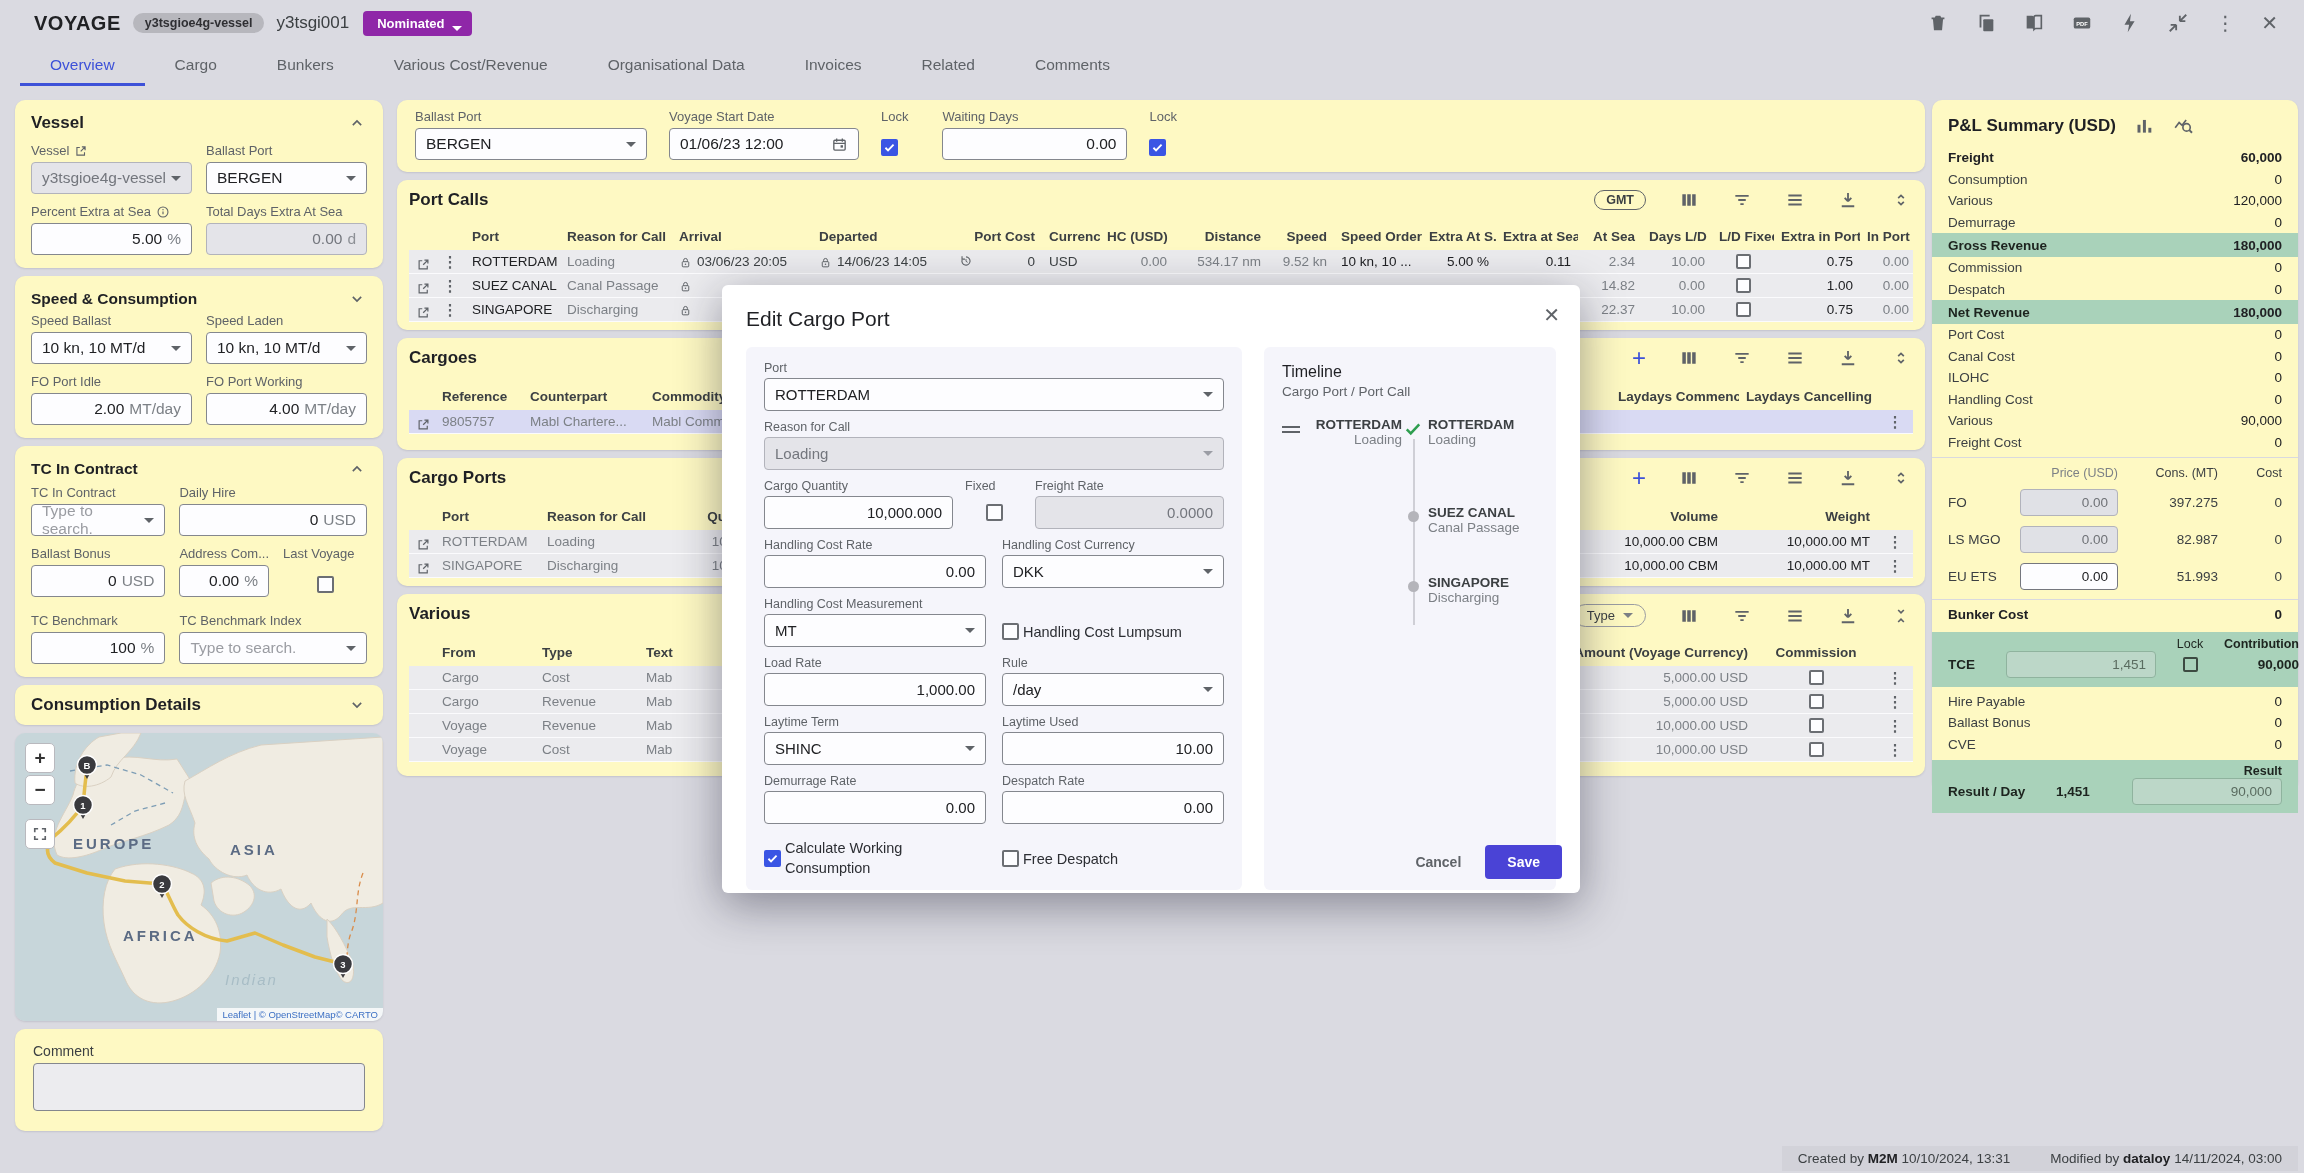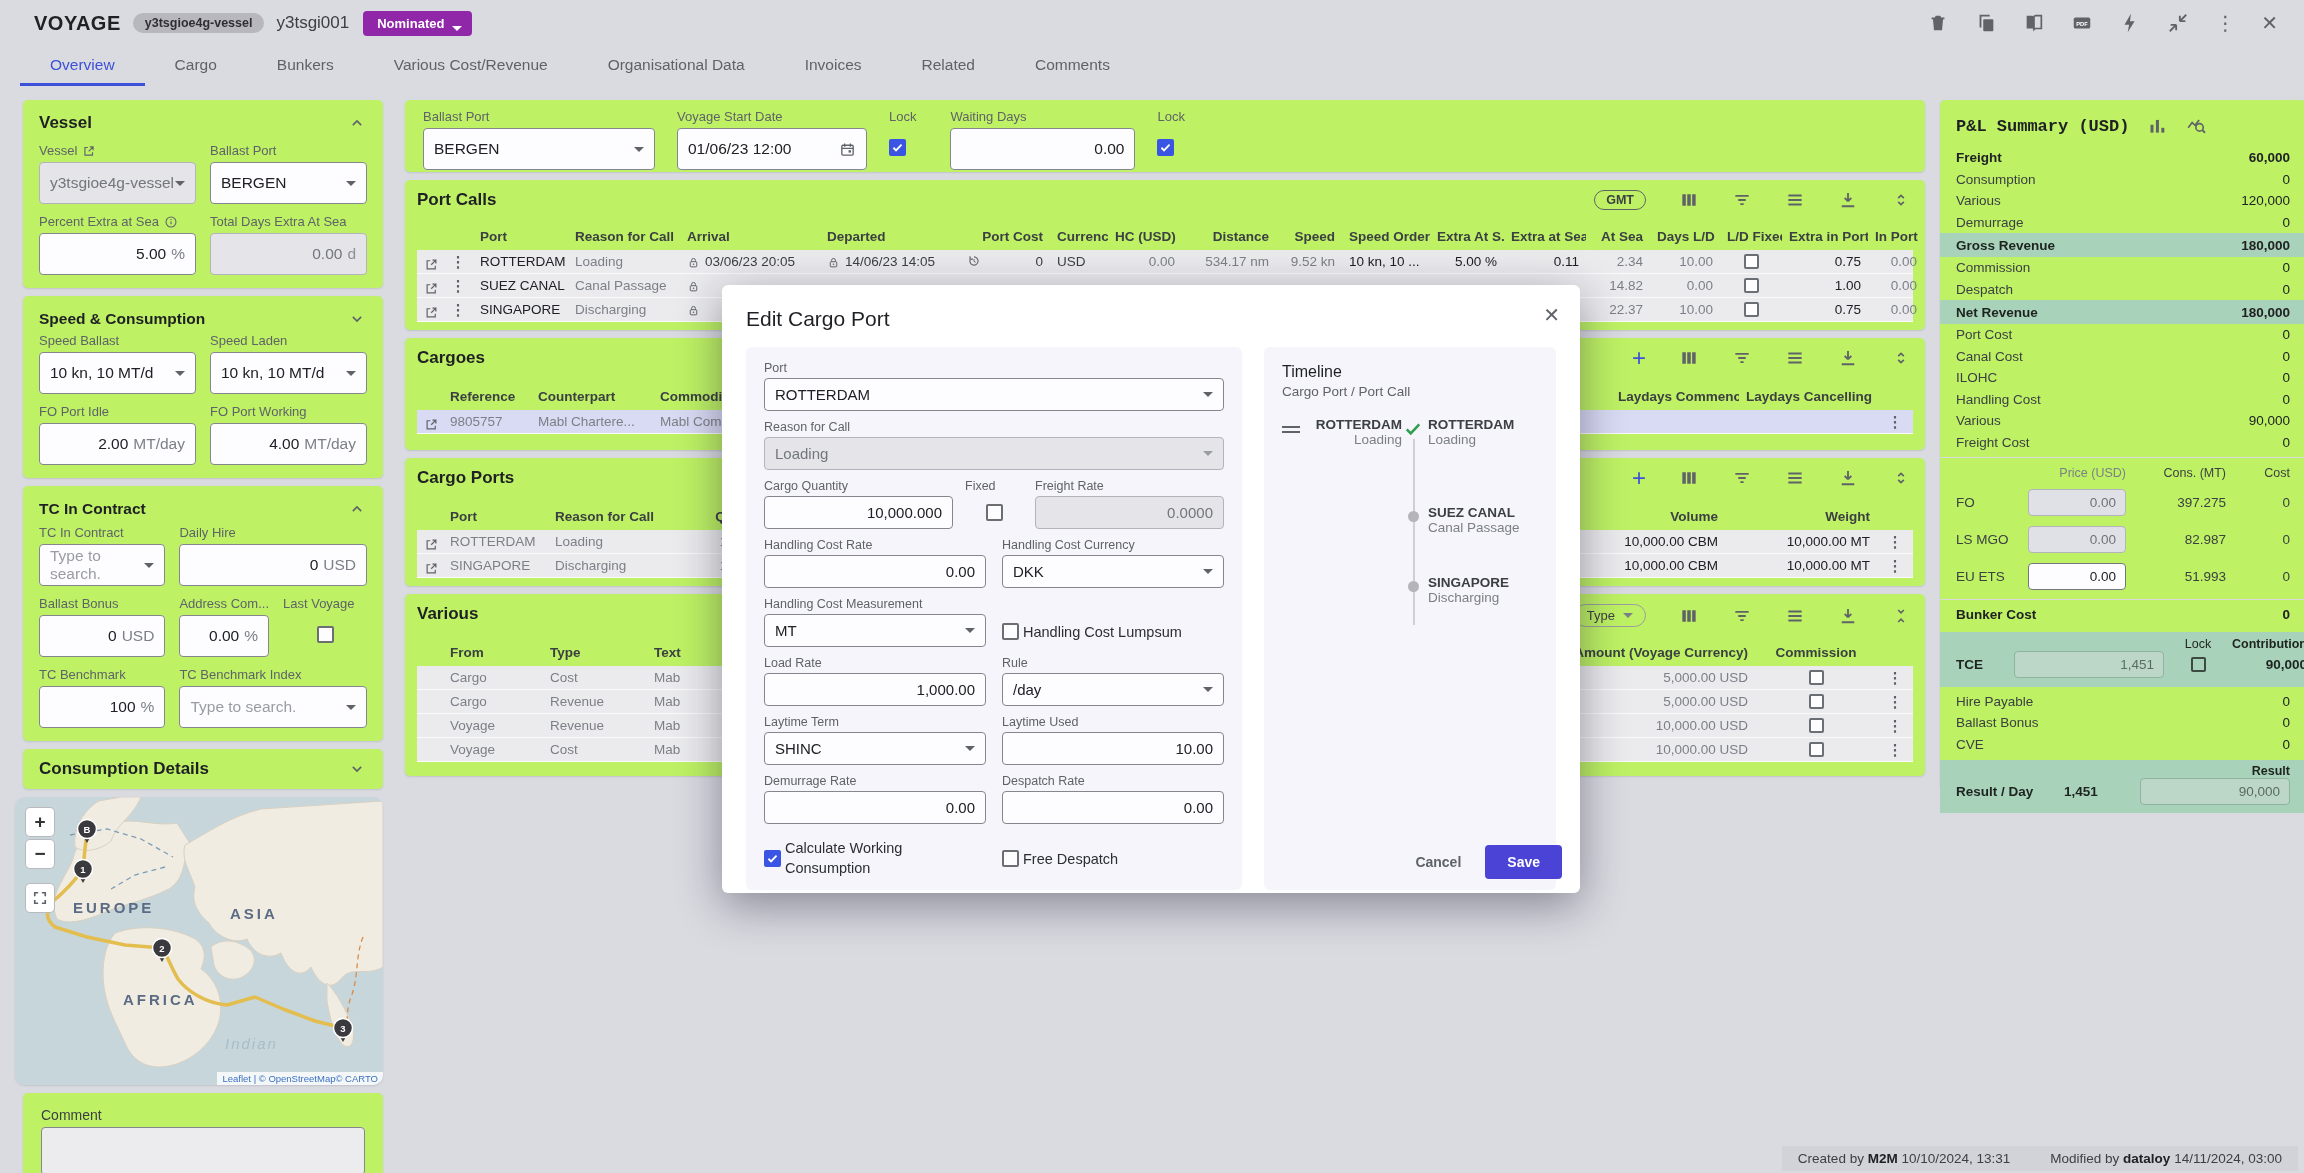--- a/index.html
+++ b/index.html
@@ -19,24 +19,24 @@
   .hdr-icons { margin-left:auto; display:flex; align-items:center; gap:26px; }
   .hdr-icons .ic { width:22px; height:22px; cursor:pointer; }
   .hdr-icons .txtic { font-size:20px; color:#5f6368; line-height:22px; cursor:pointer; }
 
   
   .tabs { position:absolute; left:20px; top:46px; height:40px; display:flex; }
   .tab { padding:0 30px; font-size:15.5px; color:#5f6368; display:flex; align-items:center; cursor:pointer; border-bottom:3px solid transparent; }
   .tab.active { color:#3d51d8; border-bottom-color:#3d51d8; }
 
   
-  .card { background:#bef264; border-radius:5px; box-shadow:0 1px 2px rgba(60,60,80,.14);margin-left:8px; }
+  .card { background:#fef9c3; border-radius:10px; box-shadow:0 1px 2px rgba(60,60,80,.14); }
   .sec-title { font-size:17px; font-weight:700; color:#1f2024; }
   .flabel { font-size:13px; color:#5f6368; margin-bottom:4px; white-space:nowrap; display:flex; align-items:center; gap:5px; }
-  .sel, .inp { height:42px; background:#fdfdff; border:1px solid #84878e; border-radius:4px; display:flex; align-items:center; padding:0 10px; font-size:15.5px; color:#202124; }
+  .sel, .inp { height:32px; background:#fdfdff; border:1px solid #84878e; border-radius:4px; display:flex; align-items:center; padding:0 10px; font-size:15.5px; color:#202124; }
   .sel { justify-content:space-between; cursor:pointer; }
   .sel .caret { border-top-color:#5f6368; }
   .inp { justify-content:flex-end; gap:5px; }
   .inp .unit { color:#7c8086; }
   .disabled { background:#e4e4e9 !important; border-color:#b2b3bb !important; color:#73767d !important; }
   .disabled .unit { color:#8d9096; }
   .ph { color:#9a9ca2; }
   .cb { width:17px; height:17px; border:2px solid #6b6e73; border-radius:2px; background:#fdfdff; cursor:pointer; flex:0 0 auto; }
   .cb.small { width:15px; height:15px; }
   .cb.checked { background:#3a55e4; border-color:#3a55e4; display:flex; align-items:center; justify-content:center; }
@@ -80,21 +80,21 @@
   .kebab { color:#5f6368; font-size:15px; font-weight:700; text-align:center; cursor:pointer; }
   .cbcell { display:flex; align-items:center; justify-content:center; }
 
   .pc-grid { display:grid; grid-template-columns:26px 30px 95px 112px 140px 140px 90px 58px 74px 94px 66px 88px 74px 82px 64px 70px 62px 86px 56px; align-items:center; }
   .cg-grid { display:grid; grid-template-columns:26px 88px 122px 118px 1fr 80px 128px 138px 36px; align-items:center; }
   .cp-grid { display:grid; grid-template-columns:26px 105px 128px 92px 1fr 102px 165px 152px 36px; align-items:center; }
   .vr-grid { display:grid; grid-template-columns:26px 100px 104px 112px 1fr 192px 122px 36px; align-items:center; }
 
   
   .pnl { position:absolute; left:1932px; top:100px; width:366px; height:690px; padding:12px 0; }
-  .pnl-title { display:flex; align-items:center; gap:18px; padding:4px 16px 10px;font-family:Liberation Mono, monospace; }
+  .pnl-title { display:flex; gap:18px; padding:4px 16px 10px; }
   .pnl-title .ic { width:21px; height:21px; }
   .prow { display:flex; justify-content:space-between; align-items:center; height:21.5px; padding:0 16px; font-size:13.5px; color:#3c4043; }
   .prow .v { color:#202124; }
   .prow.b { font-weight:700; color:#202124; }
   .prow.green { background:#a9d2ba; height:24px; font-weight:700; color:#1d241f; }
   .pdiv { border-top:1px solid #d9d9de; margin:4px 0; }
   .bgrid { display:grid; grid-template-columns:64px 1fr 92px 56px; align-items:center; padding:0 16px; column-gap:8px; }
   .bgrid .bh { font-size:12.5px; color:#7c8086; text-align:right; height:22px; line-height:22px; }
   .bgrid .bh.dark2 { color:#3c4043; }
   .blabel { font-size:13.5px; color:#3c4043; }

